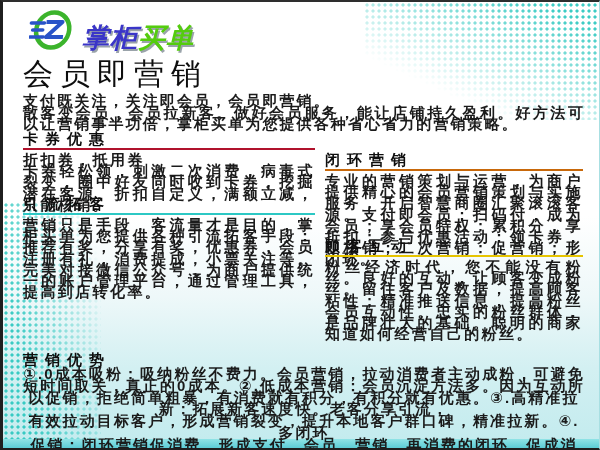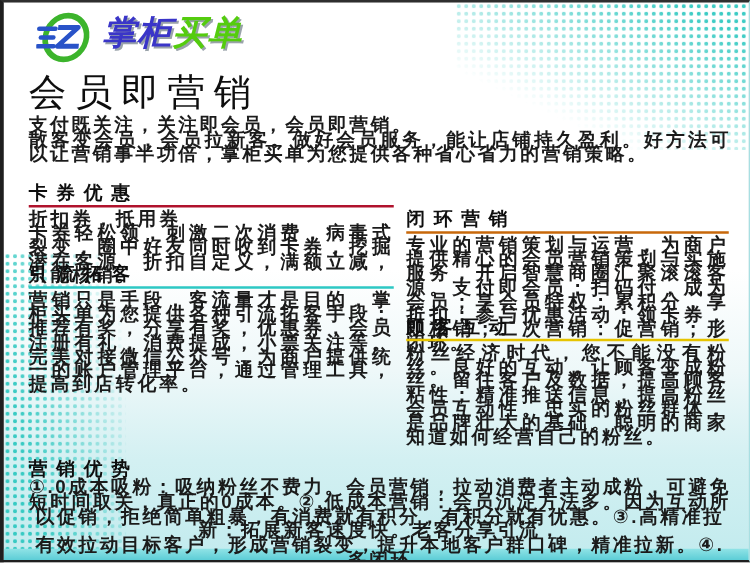--- a/index.html
+++ b/index.html
@@ -17,32 +17,32 @@
   }
   .dots-tr{top:0;right:0;width:235px;height:118px;
     -webkit-mask-image:linear-gradient(205deg,#000 12%,rgba(0,0,0,0) 72%);
     mask-image:linear-gradient(205deg,#000 12%,rgba(0,0,0,0) 72%);}
   .dots-bl{bottom:8px;left:0;width:98px;height:238px;
     -webkit-mask-image:linear-gradient(80deg,#000 22%,rgba(0,0,0,0) 92%);
     mask-image:linear-gradient(80deg,#000 22%,rgba(0,0,0,0) 92%);}
   .bottom-band{position:absolute;left:0;right:0;bottom:0;height:9px;
     background:linear-gradient(180deg,#90e3e6,#5ccdd6);}
   
-  .logo-row{position:absolute;top:6px;left:26px;display:flex;align-items:flex-start;gap:7px;}
+  .logo-row{position:absolute;top:6px;left:26px;display:flex;align-items:flex-end;gap:7px;}
   .brand-text{font-size:27px;font-weight:bold;font-style:italic;letter-spacing:1px;
     text-shadow:1.5px 1.5px 0 rgba(120,132,142,0.75);white-space:nowrap;}
   .brand-blue{color:#3a35c8;}
   .brand-green{color:#54cc0e;}
   
   .title{position:absolute;top:52px;left:20px;font-size:30px;font-weight:normal;
     letter-spacing:7px;color:#0e0e0e;white-space:nowrap;}
   .intro{position:absolute;top:93px;left:20px;width:562px;font-size:15px;font-weight:bold;
     letter-spacing:2.1px;line-height:11.6px;text-align:justify;}
   
-  .section{position:absolute;margin-top:16px;}
+  .section{position:absolute;}
   .sec-head{font-size:15px;font-weight:bold;letter-spacing:7px;line-height:16px;color:#0e0e0e;white-space:nowrap;}
   .sec-rule{height:2px;margin:1px 0 4px 0;}
   .sec-body{font-size:15px;font-weight:bold;letter-spacing:2.4px;line-height:11.2px;text-align:justify;}
   .sec-coupon{left:20px;top:129px;width:292px;}
   .sec-traffic{left:20px;top:194px;width:292px;}
   .sec-retain{left:20px;top:272px;width:292px;}
   .sec-loop{left:322px;top:150px;width:258px;}
   .sec-interact{left:322px;top:236px;width:258px;}
   .sec-advantage{left:20px;top:350px;width:562px;}
   .sec-advantage .sec-body{white-space:pre-line;letter-spacing:2.1px;line-height:11.8px;text-align:center;}

